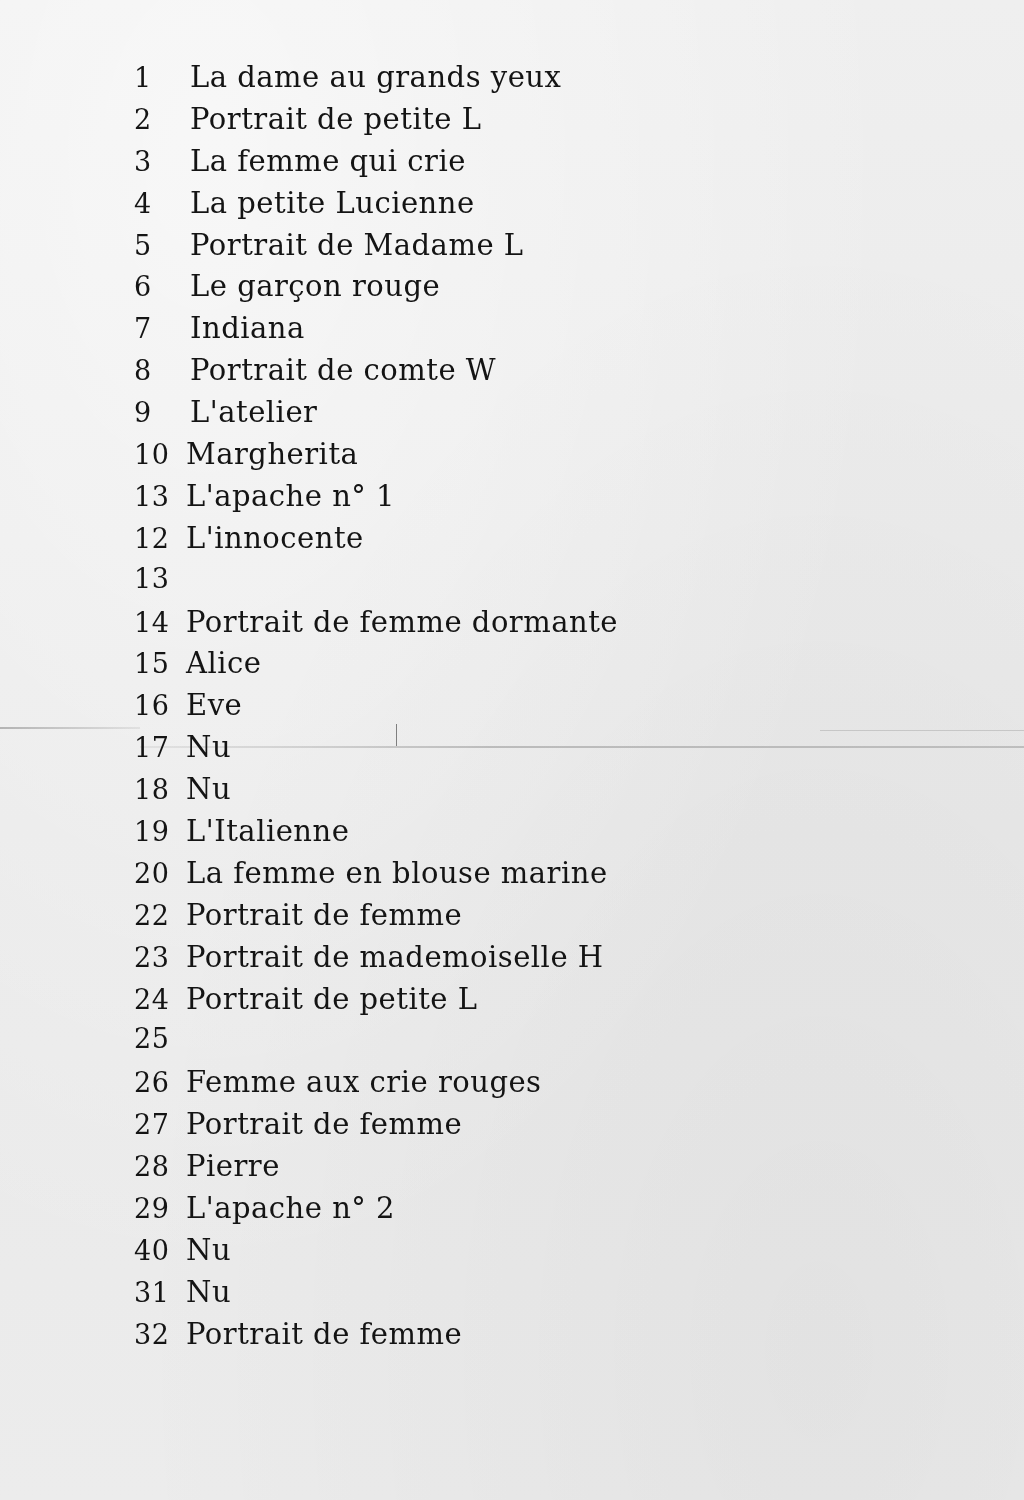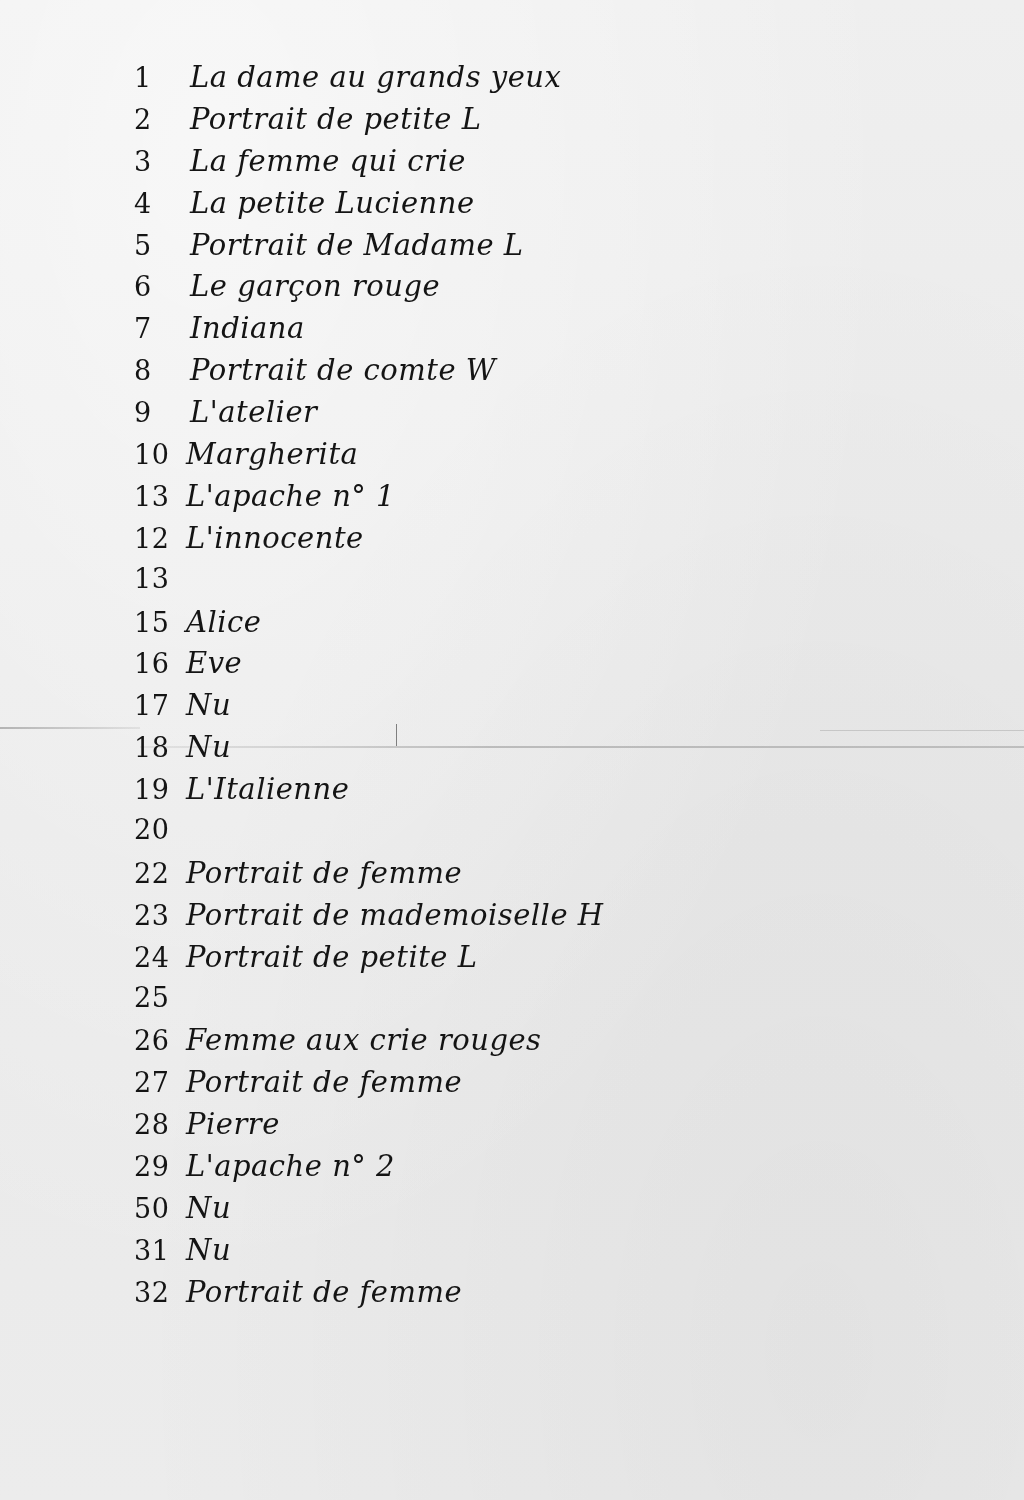--- a/index.html
+++ b/index.html
@@ -68,21 +68,20 @@
       display: inline-block;
       width: 56px;
       text-align: left;
       font-size: 27px;
     }
     .row.two-digit .num {
       width: 52px;
     }
     .title {
       display: inline-block;
-      font-style: italic;
     }
   </style>
 </head>
 <body>
 
 <div class="page">
   <div class="fold-left"></div>
   <div class="fold-main"></div>
   <div class="fold-tick"></div>
   <div class="fold-right"></div>
@@ -133,20 +132,24 @@
         <span class="title">L'apache n° 1</span>
       </li>
     <li class="row two-digit">
         <span class="num">12</span>
         <span class="title">L'innocente</span>
       </li>
     <li class="row two-digit">
         <span class="num">13</span>
       </li>
     <li class="row two-digit">
+        <span class="num">14</span>
+        <span class="title">Portrait de femme dormante</span>
+      </li>
+    <li class="row two-digit">
         <span class="num">15</span>
         <span class="title">Alice</span>
       </li>
     <li class="row two-digit">
         <span class="num">16</span>
         <span class="title">Eve</span>
       </li>
     <li class="row two-digit">
         <span class="num">17</span>
         <span class="title">Nu</span>
@@ -154,20 +157,21 @@
     <li class="row two-digit">
         <span class="num">18</span>
         <span class="title">Nu</span>
       </li>
     <li class="row two-digit">
         <span class="num">19</span>
         <span class="title">L'Italienne</span>
       </li>
     <li class="row two-digit">
         <span class="num">20</span>
+        <span class="title">La femme en blouse marine</span>
       </li>
     <li class="row two-digit">
         <span class="num">22</span>
         <span class="title">Portrait de femme</span>
       </li>
     <li class="row two-digit">
         <span class="num">23</span>
         <span class="title">Portrait de mademoiselle H</span>
       </li>
     <li class="row two-digit">
@@ -187,21 +191,21 @@
       </li>
     <li class="row two-digit">
         <span class="num">28</span>
         <span class="title">Pierre</span>
       </li>
     <li class="row two-digit">
         <span class="num">29</span>
         <span class="title">L'apache n° 2</span>
       </li>
     <li class="row two-digit">
-        <span class="num">50</span>
+        <span class="num">40</span>
         <span class="title">Nu</span>
       </li>
     <li class="row two-digit">
         <span class="num">31</span>
         <span class="title">Nu</span>
       </li>
     <li class="row two-digit">
         <span class="num">32</span>
         <span class="title">Portrait de femme</span>
       </li>

